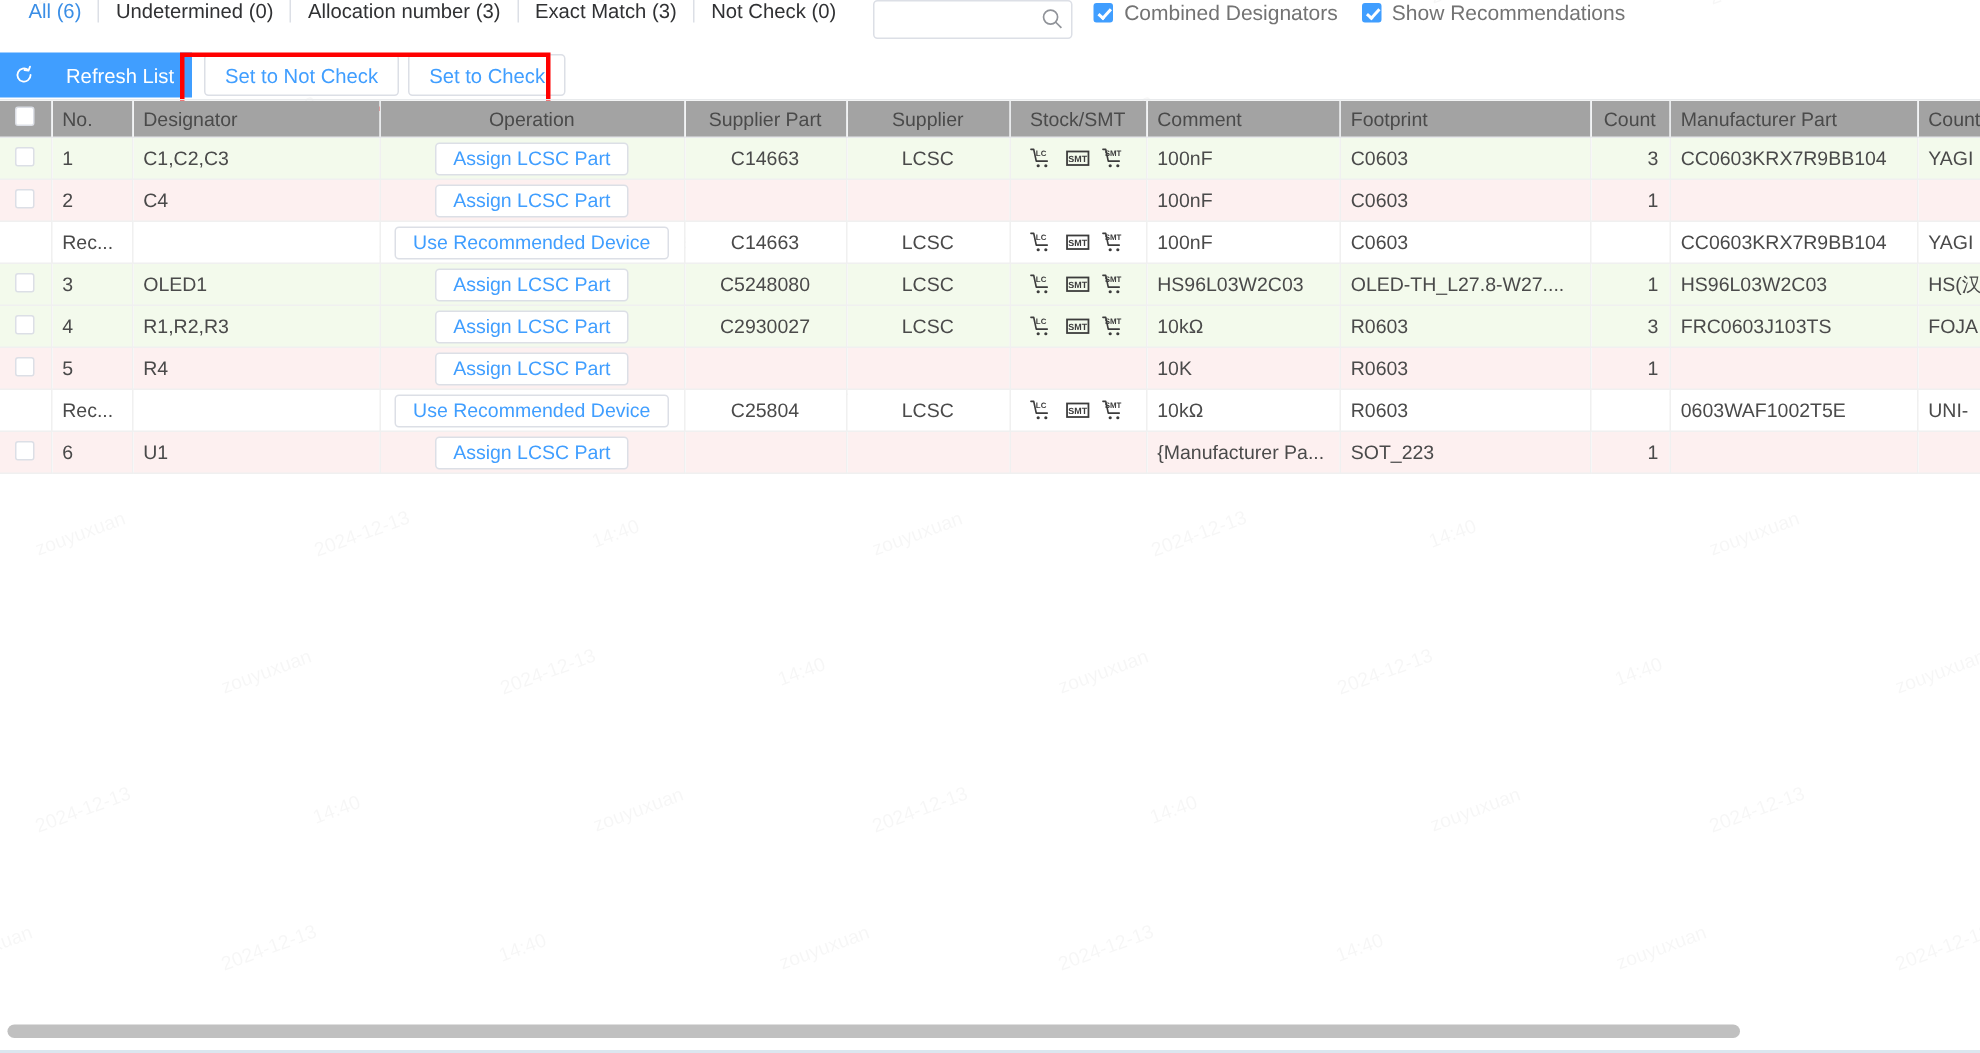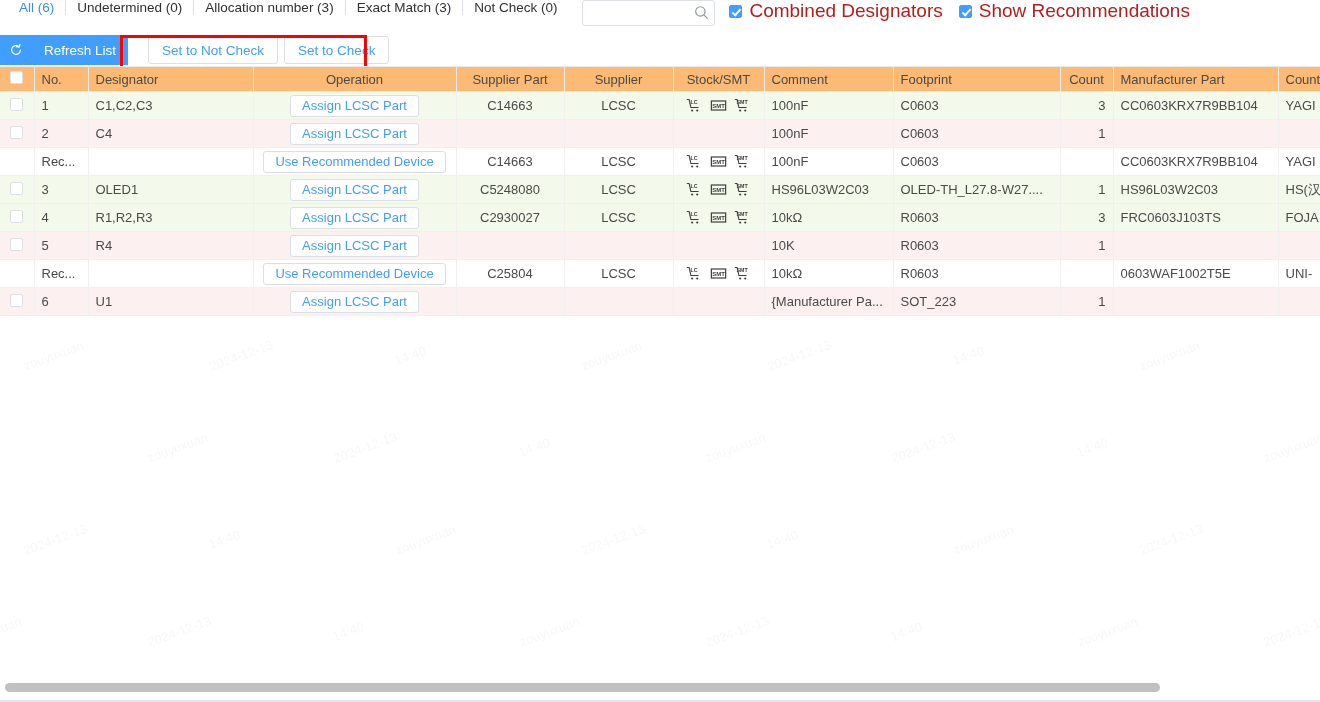--- a/index.html
+++ b/index.html
@@ -117,22 +117,22 @@
     left: 4px;
     top: 1px;
     width: 3px;
     height: 7px;
     border: solid #fff;
     border-width: 0 2px 2px 0;
     transform: rotate(42deg);
   }
   .chk-label {
     margin-left: 7px;
-    font-size: 19px;
-    color: #b91c1c;
+    font-size: 14px;
+    color: #737373;
   }
 
   
   .actionrow {
     display: flex;
     align-items: center;
     height: 32px;
     position: relative;
   }
   .btn-refresh {
@@ -167,37 +167,37 @@
     color: #409eff;
     height: 28px;
     padding: 0 13px;
     font-size: 13.5px;
     font-family: "Liberation Sans", sans-serif;
     border-radius: 3px;
     cursor: pointer;
     white-space: nowrap;
   }
   .btn-slot { margin-left: 6px; }
-  .btn-slot.first { margin-left: 20px; text-align: right; }
+  .btn-slot.first { margin-left: 8px; text-align: right; }
 
   
   .table-area {
     position: relative;
     z-index: 10;
     border-top: 1px solid #e8eaec;
     overflow: hidden;
   }
   table.grid {
     border-collapse: collapse;
     table-layout: fixed;
     width: 1320px;
     font-size: 13px;
   }
   table.grid th {
-    background: #fdba74;
+    background: #a3a3a3;
     color: #4a4a4a;
     font-weight: normal;
     text-align: left;
     height: 24px;
     padding: 0 7px;
     border-right: 1px solid #e8eaec;
     border-bottom: 1px solid #e8eaec;
     font-size: 13px;
     white-space: nowrap;
     overflow: hidden;

